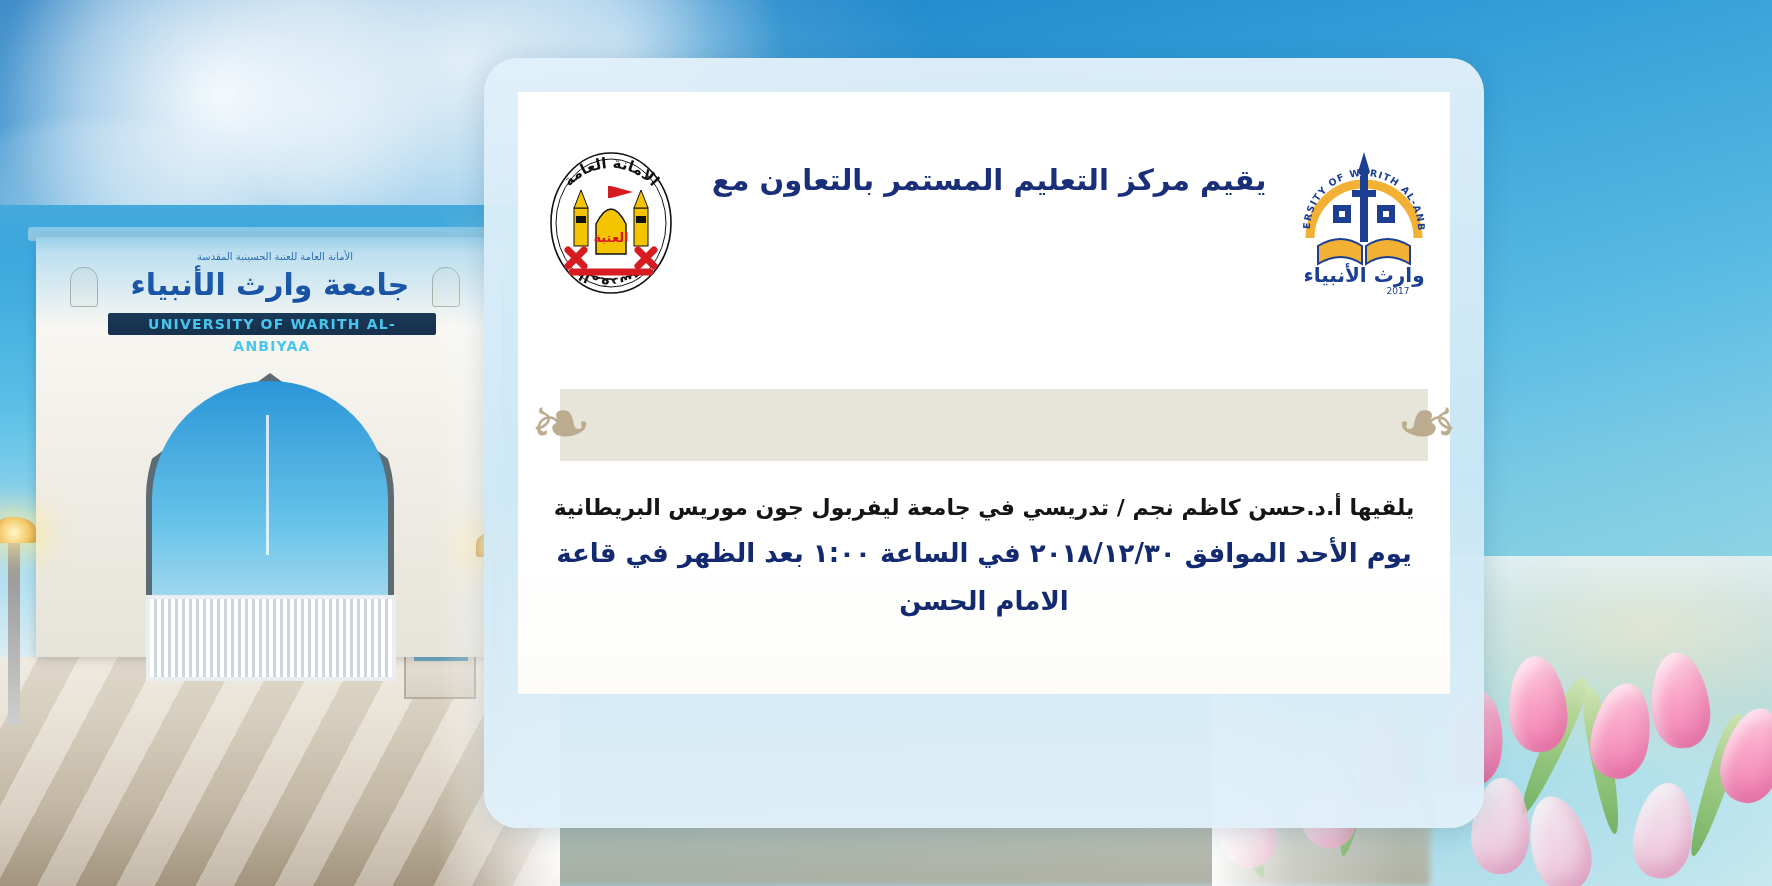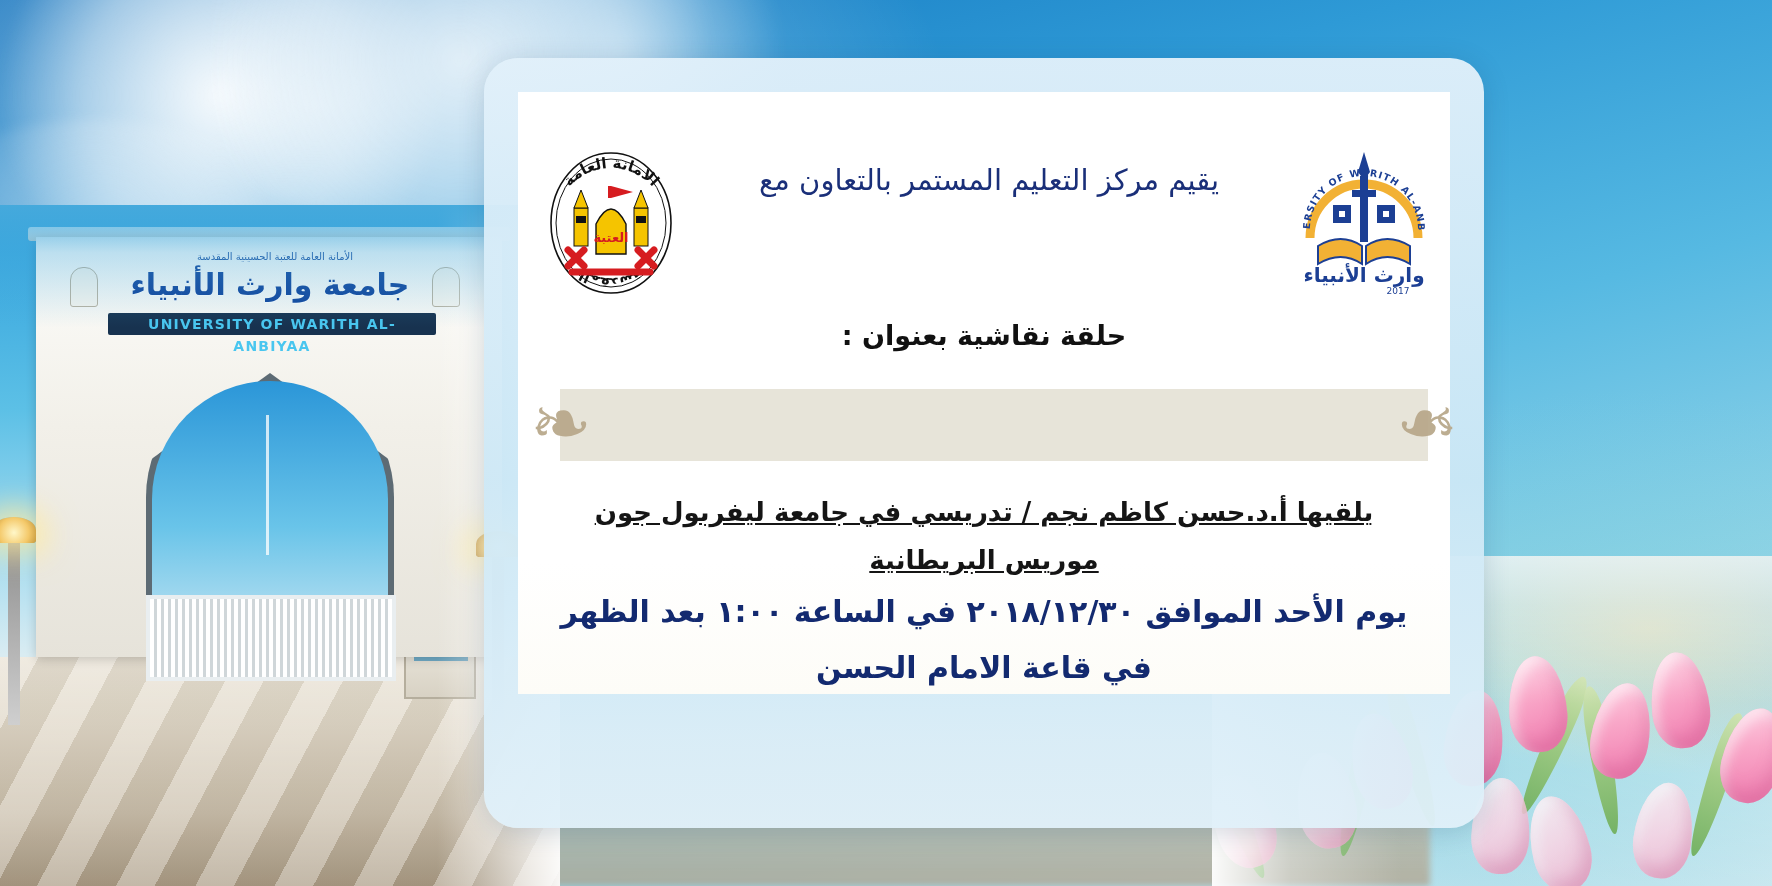--- a/index.html
+++ b/index.html
@@ -289,21 +289,21 @@
   }
 
   .header-text {
     position: absolute;
     left: 180px;
     right: 170px;
     top: 14px;
     direction: rtl;
     text-align: center;
     color: #1a2f79;
-    font-weight: normal;
+    font-weight: bold;
     font-size: 29px;
     line-height: 1.55;
     letter-spacing: 0;
   }
 
   
   .subtitle {
     position: absolute;
     left: 0; right: 0;
     top: 228px;
@@ -350,22 +350,22 @@
     position: absolute;
     left: 26px; right: 26px;
     top: 396px;
     direction: rtl;
     text-align: center;
   }
   .line {
     font-weight: bold;
     line-height: 1.85;
   }
-  .line-1 { font-size: 26px; color: #151515; text-decoration: underline; }
-  .line-2 { font-size: 30px; color: #132a70; }
+  .line-1 { font-size: 22px; color: #151515; }
+  .line-2 { font-size: 26px; color: #132a70; }
   .line-3 { font-size: 25px; color: #3b2048; }
 
   
   svg { display: block; }
 </style>
 </head>
 <body>
 
 <div id="poster">
 
@@ -490,21 +490,20 @@
           <text x="68" y="136" font-size="20" font-weight="bold" fill="#1c3f94" text-anchor="middle" font-family="'DejaVu Sans',sans-serif">وارث الأنبياء</text>
           <text x="102" y="148" font-size="9" fill="#1c3f94" text-anchor="middle" font-family="'DejaVu Sans',sans-serif">2017</text>
         </svg>
       </div>
 
       <div class="header-text">
         <div>يقيم مركز التعليم المستمر بالتعاون مع</div>
       </div>
     </div>
 
-    <div class="subtitle">حلقة نقاشية بعنوان :</div>
 
     <div class="title-banner">
       <span class="orn left">❧</span>
       <span class="orn right">❧</span>
     </div>
 
     <div class="body-block">
       <div class="line line-1">يلقيها أ.د.حسن كاظم نجم / تدريسي في جامعة ليفربول جون موريس البريطانية</div>
       <div class="line line-2">يوم الأحد الموافق ٢٠١٨/١٢/٣٠ في الساعة ١:٠٠ بعد الظهر في قاعة الامام الحسن</div>
     </div>

